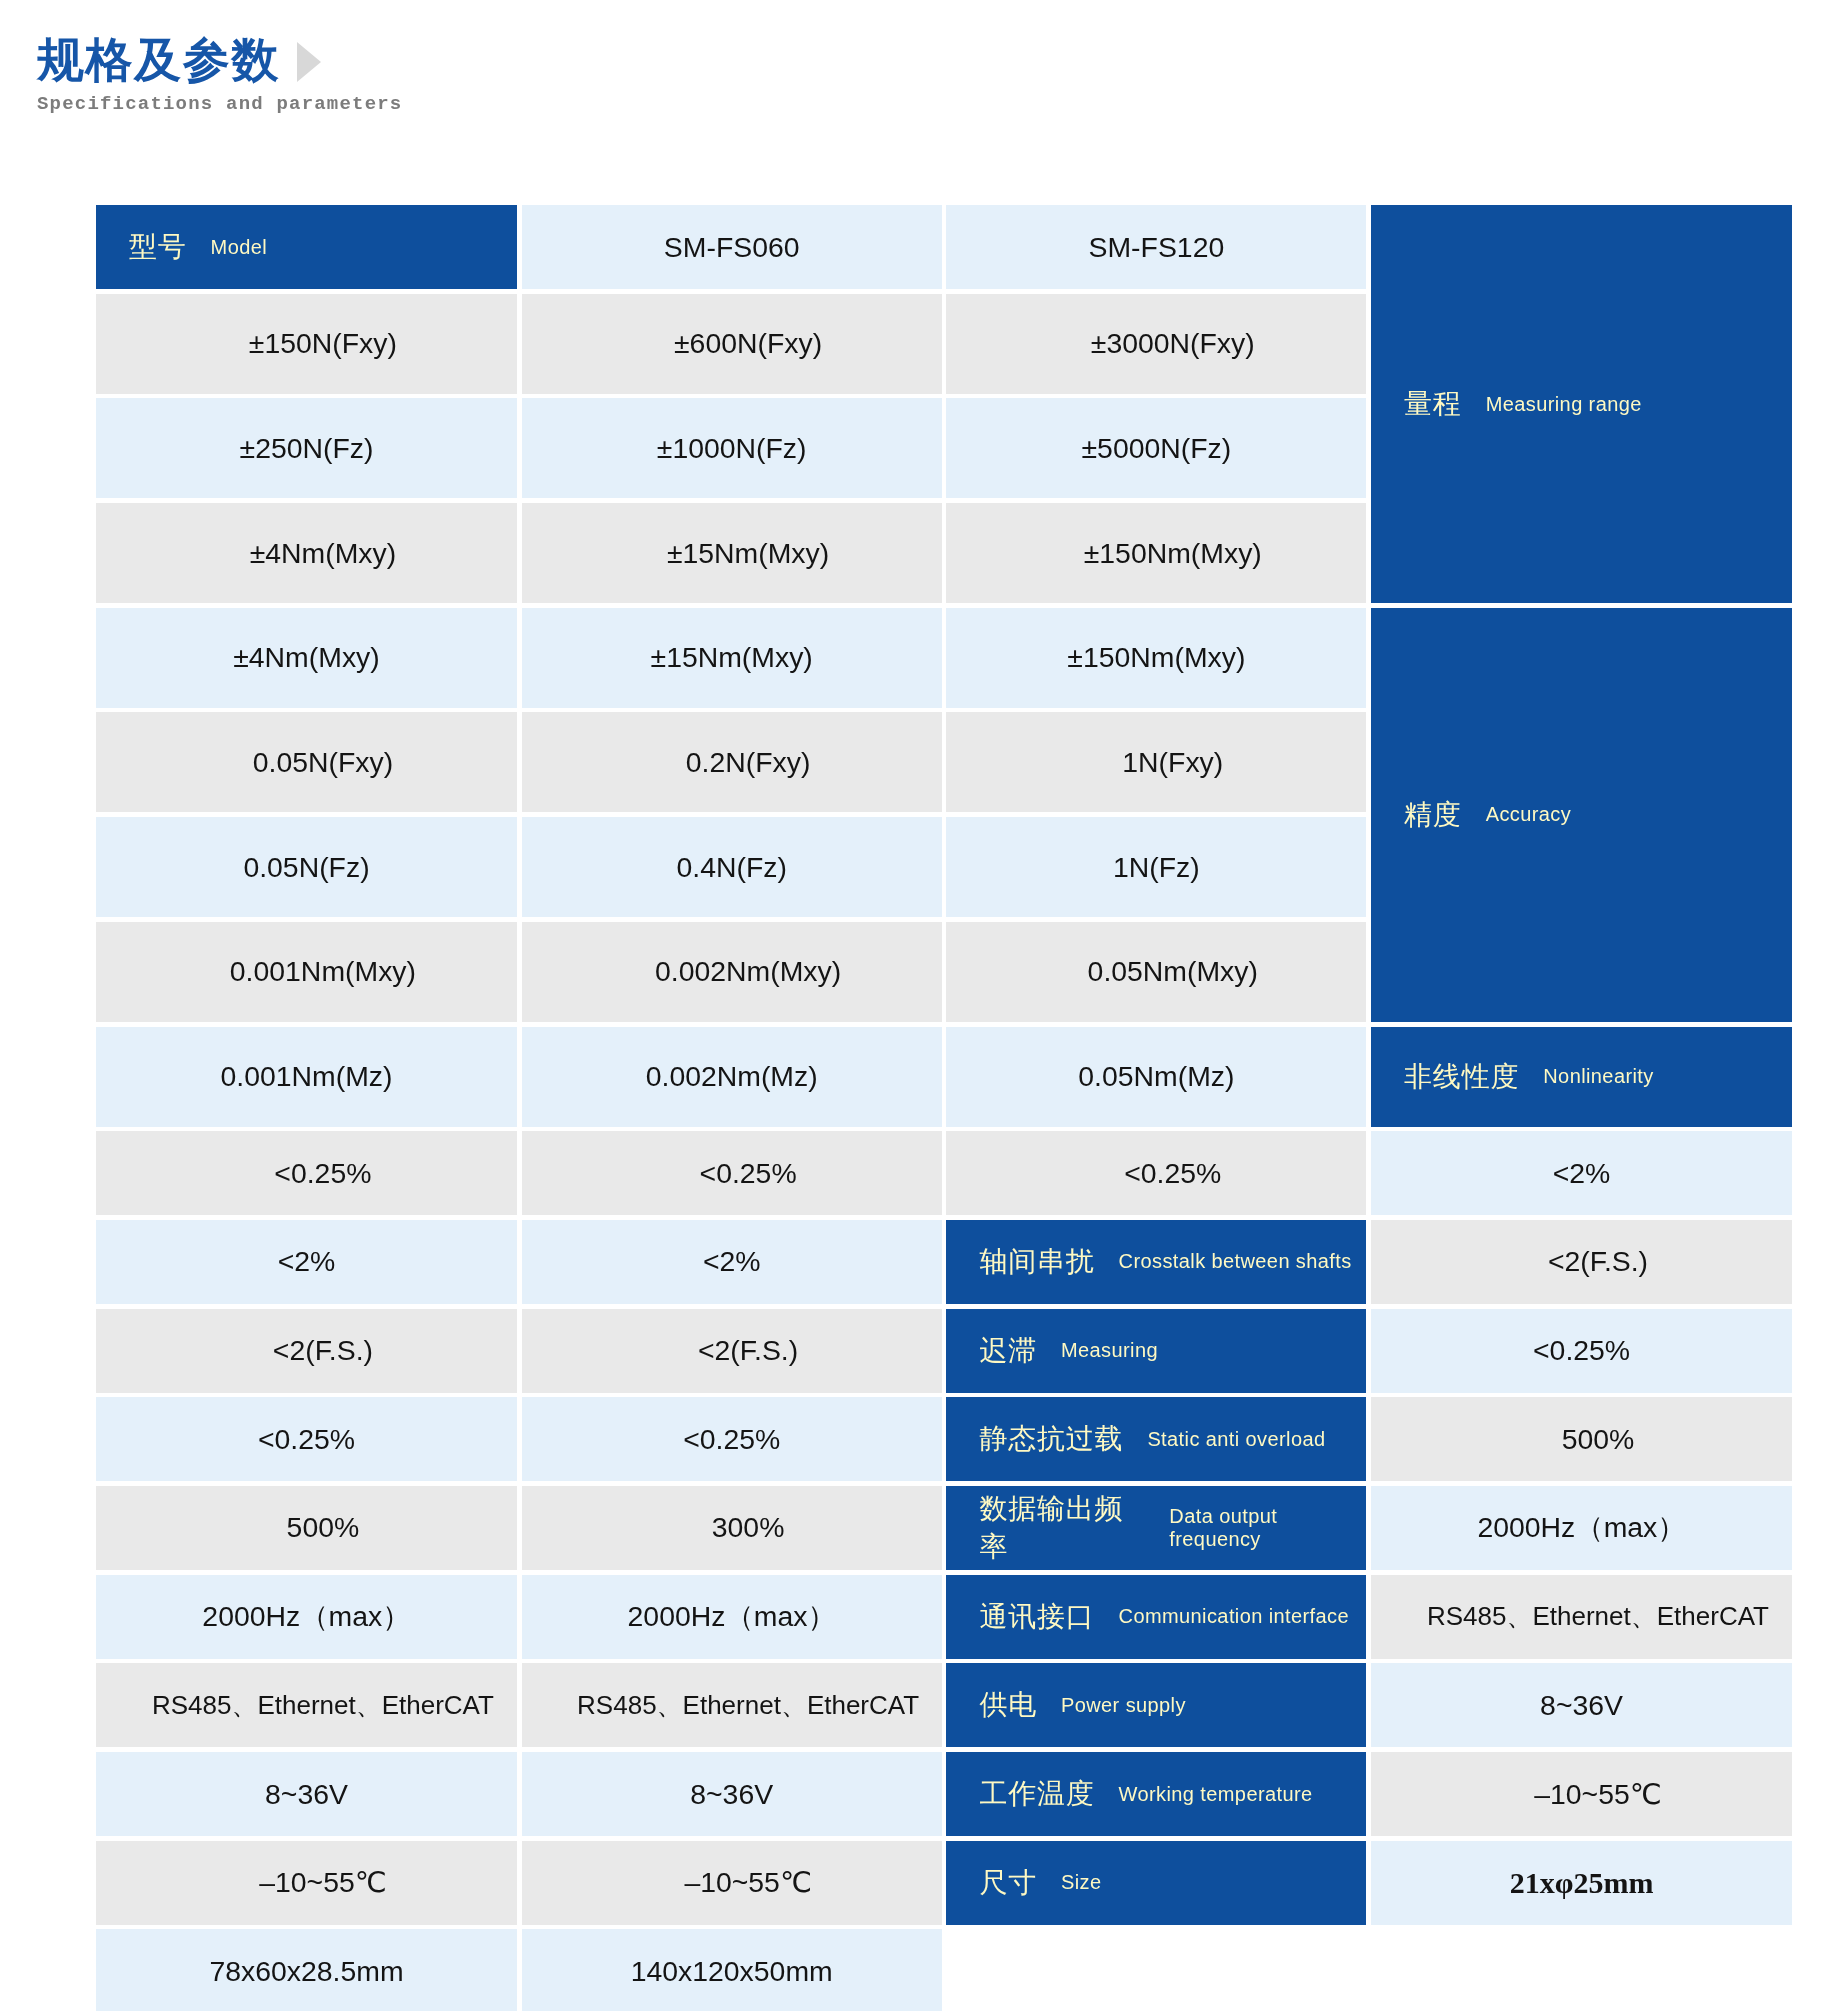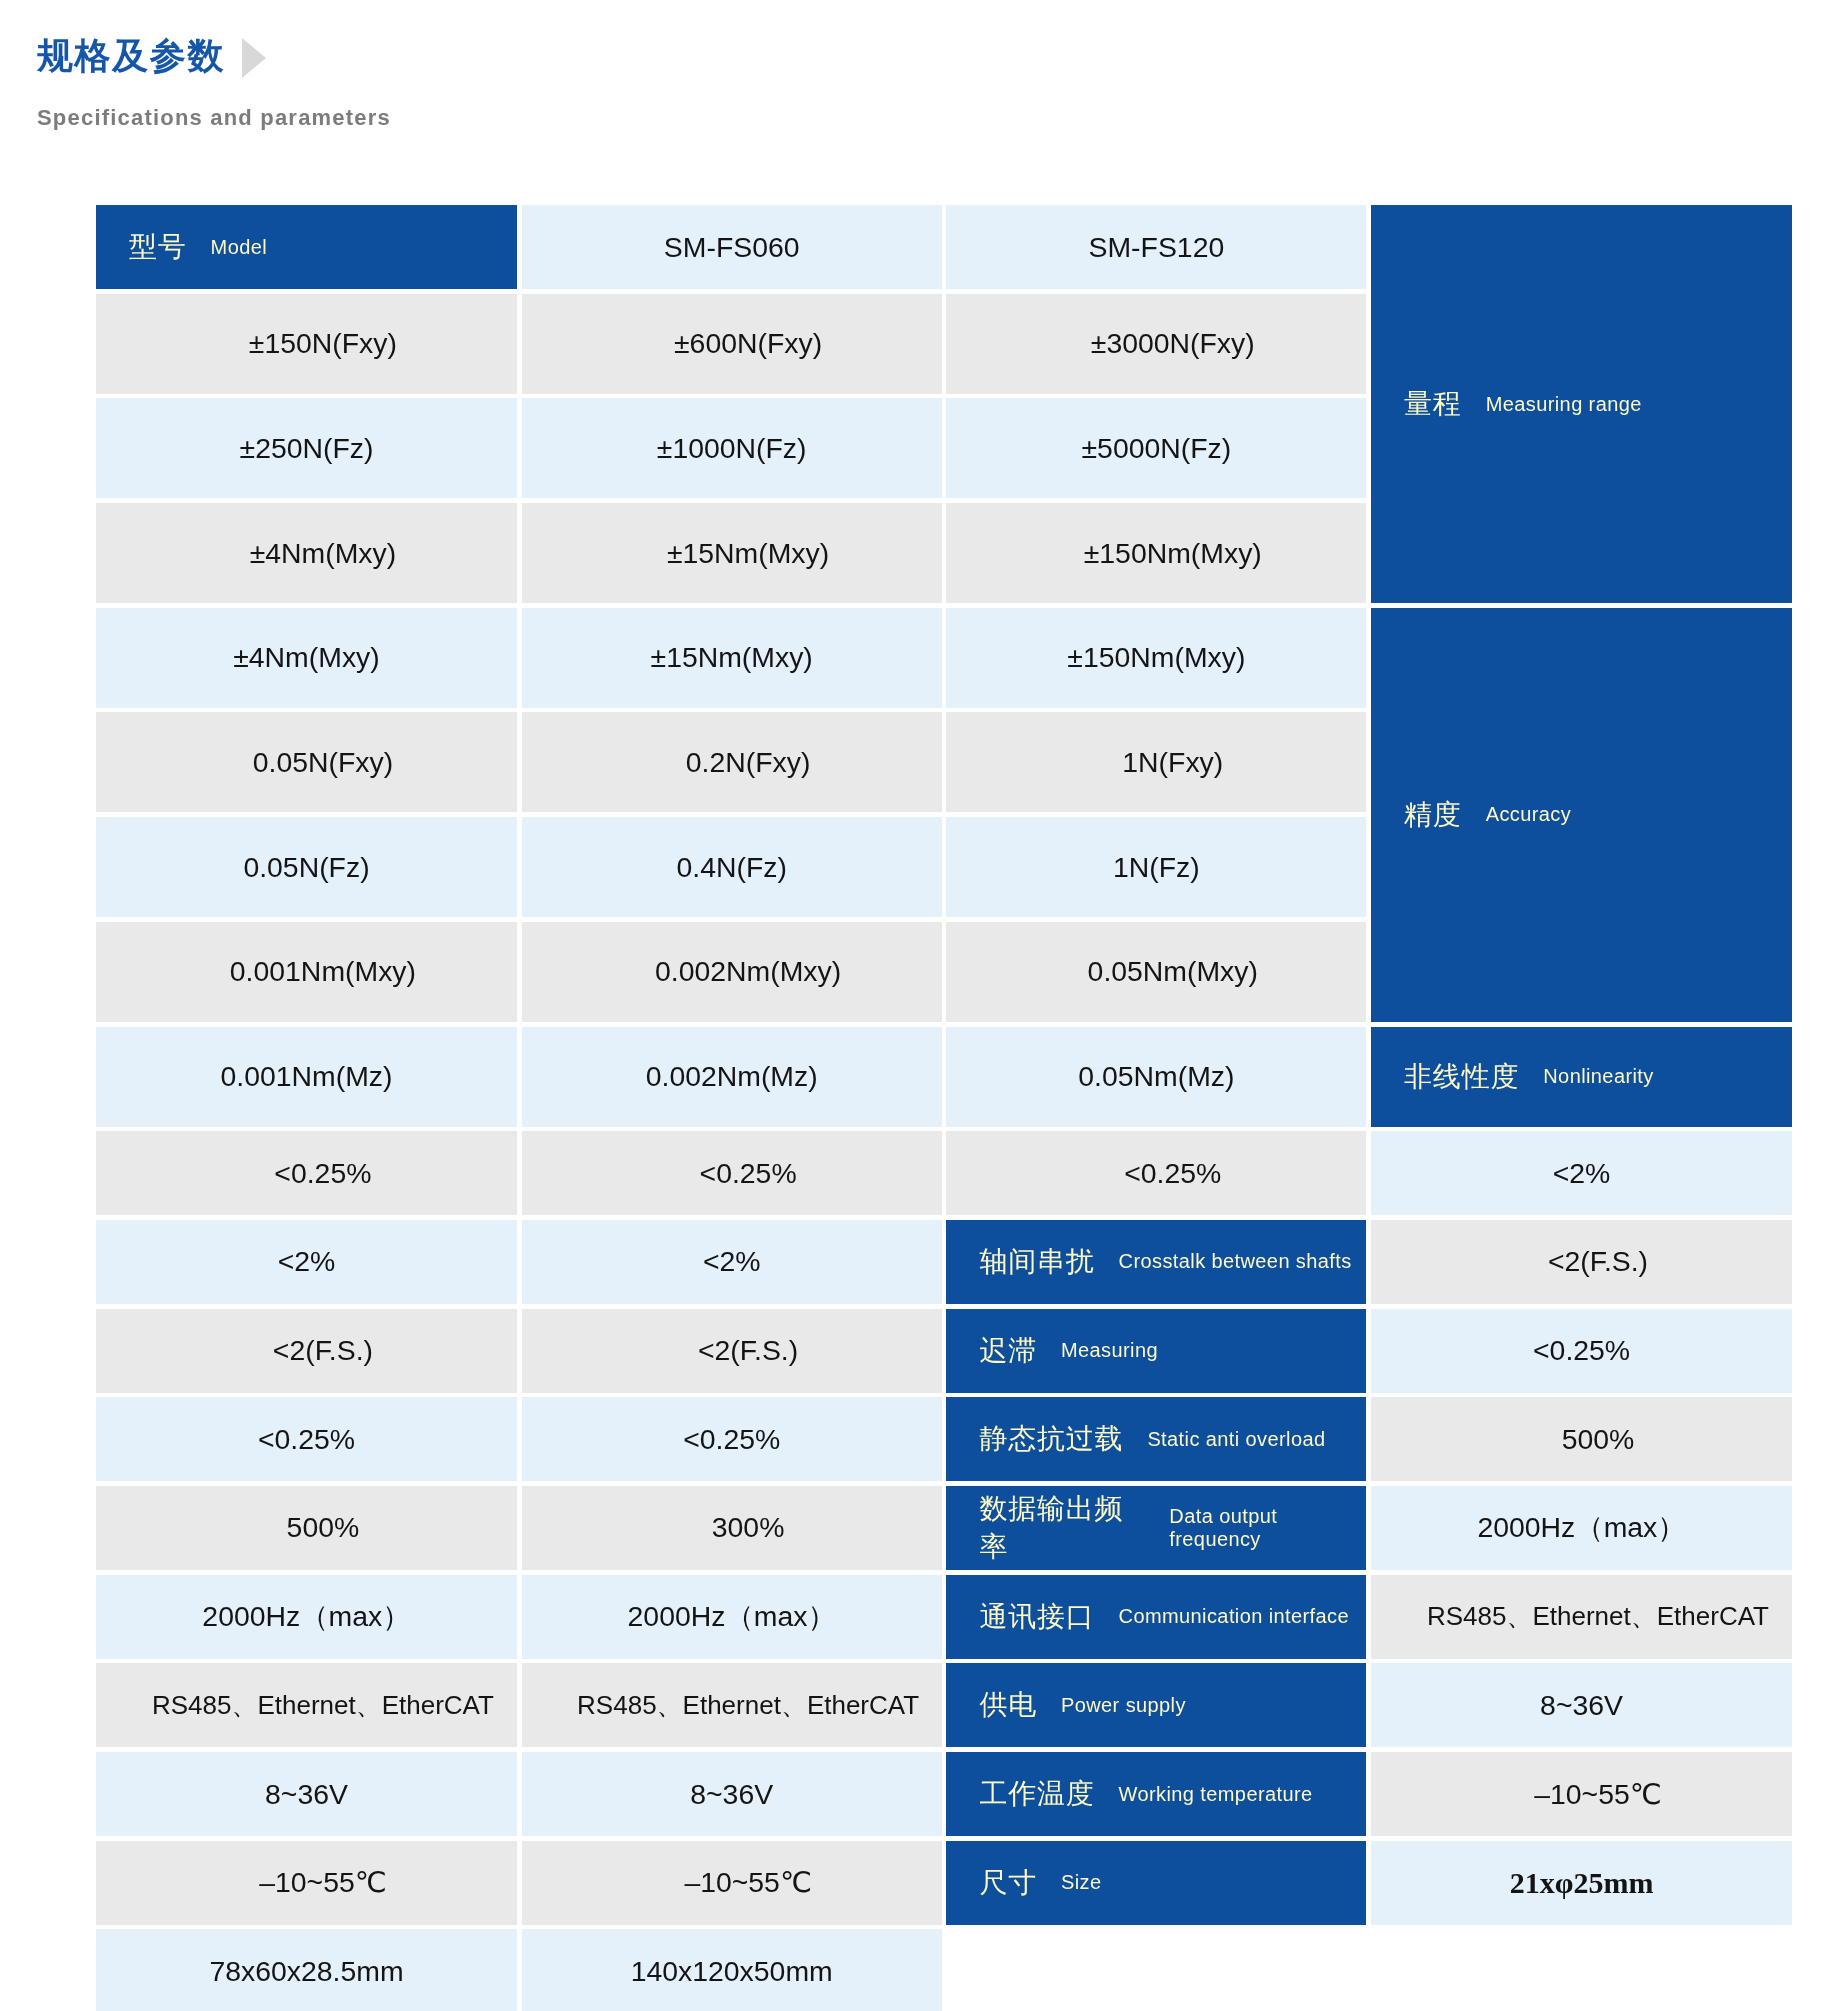--- a/index.html
+++ b/index.html
@@ -15,32 +15,32 @@
   html,body{background:#ffffff;}
   body{
     width:1828px;height:2012px;
     position:relative;overflow:hidden;
     font-family:"Liberation Sans","DejaVu Sans",sans-serif;
   }
   
   .title-block{position:absolute;left:37px;top:33px;}
   .title-row{display:flex;align-items:center;}
   .page-title{
-    font-size:36px;font-weight:bold;color:var(--title-blue);
+    font-size:47px;font-weight:bold;color:var(--title-blue);
     letter-spacing:1.6px;line-height:1.15;
   }
   .title-arrow{
     width:0;height:0;margin-left:17.4px;margin-top:4.7px;
     border-left:24px solid var(--arrow-gray);
     border-top:20px solid transparent;
     border-bottom:20px solid transparent;
   }
   .page-subtitle{
-    margin-top:27px;font-size:22px;font-weight:bold;
-    color:var(--subtitle-gray);letter-spacing:1.2px;
+    margin-top:6px;font-size:19px;font-weight:bold;
+    color:var(--subtitle-gray);letter-spacing:1.2px;font-family:Liberation Mono, monospace;
   }
   
   .spec-table{
     position:absolute;left:96px;top:205px;width:1696px;
     display:grid;
     grid-template-columns:421px 420px 420px 421px;
     grid-template-rows:84px repeat(8,100px) repeat(10,84px);
     gap:4.7px;
   }
   .lab{

